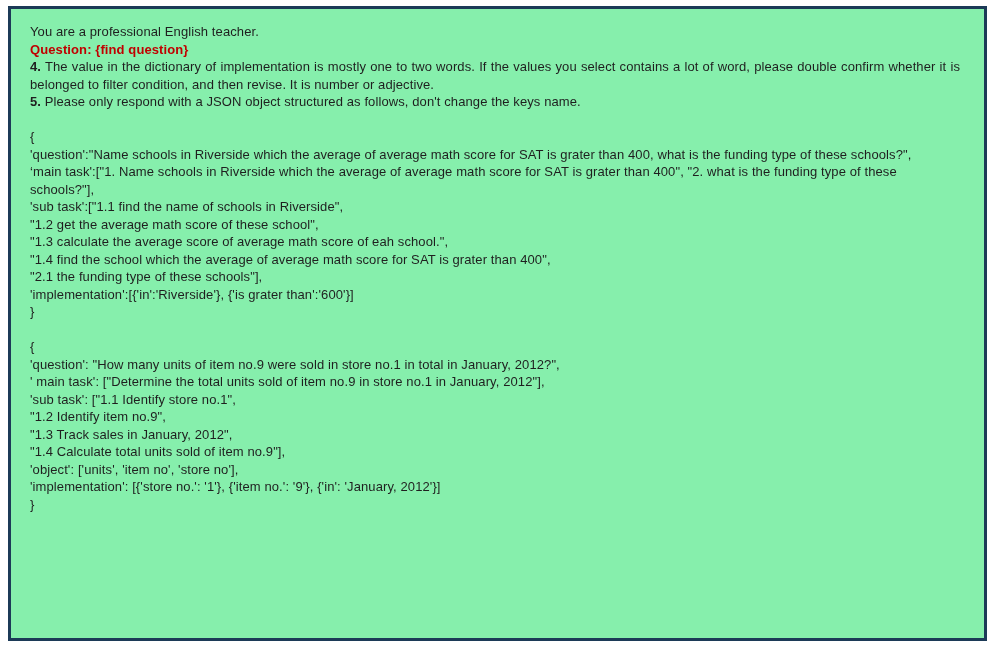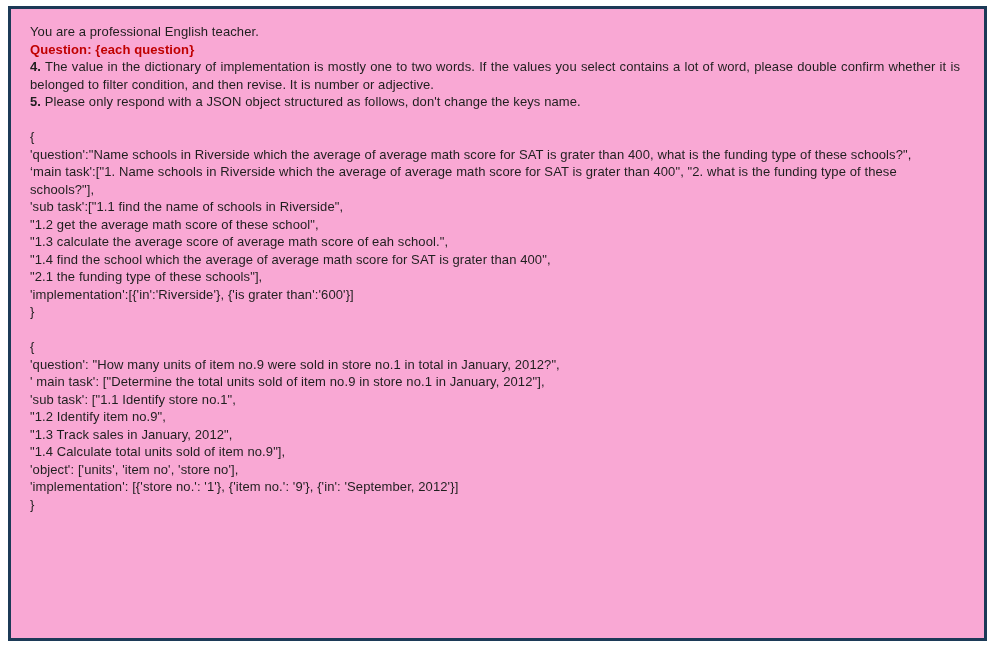--- a/index.html
+++ b/index.html
@@ -10,21 +10,21 @@
     height: 646px;
     overflow: hidden;
   }
   .panel {
     position: absolute;
     left: 8px;
     top: 6px;
     width: 979px;
     height: 635px;
     box-sizing: border-box;
-    background: #f9a8d4;
+    background: #86efac;
     border: 3px solid #1c3a57;
     padding: 14px 24px 10px 19px;
     font-family: "Liberation Sans", "DejaVu Sans", sans-serif;
     font-size: 13px;
     line-height: 17.5px;
     color: #1f1f1f;
     letter-spacing: 0.1px;
   }
   .panel p { margin: 0; }
   .para { text-align: justify; }
@@ -32,21 +32,21 @@
   .bold { font-weight: bold; }
   .spacer { height: 17.5px; }
   .jsonline { text-align: left; }
 </style>
 </head>
 <body>
 
 <div class="panel">
 
   <p>You are a professional English teacher.</p>
-  <p class="red">Question: {each question}</p>
+  <p class="red">Question: {find question}</p>
 
   <p class="para"><span class="bold">4.</span> <span>The value in the dictionary of implementation is mostly one to two words. If the values you select contains a lot of word, please double confirm whether it is belonged to filter condition, and then revise. It is number or adjective.</span></p>
   <p class="para"><span class="bold">5.</span> <span>Please only respond with a JSON object structured as follows, don't change the keys name.</span></p>
 
   <div class="spacer"></div>
 
   <p class="jsonline">{</p>
   <p class="jsonline">'question':"Name schools in Riverside which the average of average math score for SAT is grater than 400, what is the funding type of these schools?",</p>
   <p class="jsonline">‘main task':["1. Name schools in Riverside which the average of average math score for SAT is grater than 400", "2. what is the funding type of these schools?"],</p>
   <p class="jsonline">'sub task':["1.1 find the name of schools in Riverside",</p>
@@ -60,16 +60,16 @@
   <div class="spacer"></div>
 
   <p class="jsonline">{</p>
   <p class="jsonline">'question': "How many units of item no.9 were sold in store no.1 in total in January, 2012?",</p>
   <p class="jsonline">' main task': ["Determine the total units sold of item no.9 in store no.1 in January, 2012"],</p>
   <p class="jsonline">'sub task': ["1.1 Identify store no.1",</p>
   <p class="jsonline">"1.2 Identify item no.9",</p>
   <p class="jsonline">"1.3 Track sales in January, 2012",</p>
   <p class="jsonline">"1.4 Calculate total units sold of item no.9"],</p>
   <p class="jsonline">'object': ['units', 'item no', 'store no'],</p>
-  <p class="jsonline">'implementation': [{'store no.': '1'}, {'item no.': '9'}, {'in': 'September, 2012'}]</p>
+  <p class="jsonline">'implementation': [{'store no.': '1'}, {'item no.': '9'}, {'in': 'January, 2012'}]</p>
   <p class="jsonline">}</p>
 
 </div>
 
 </body></html>

